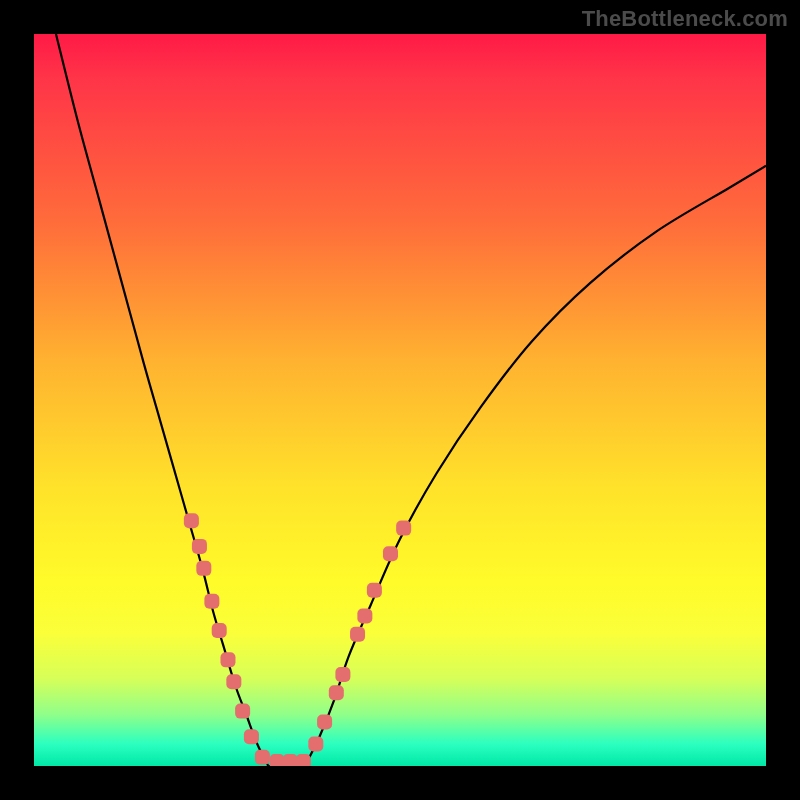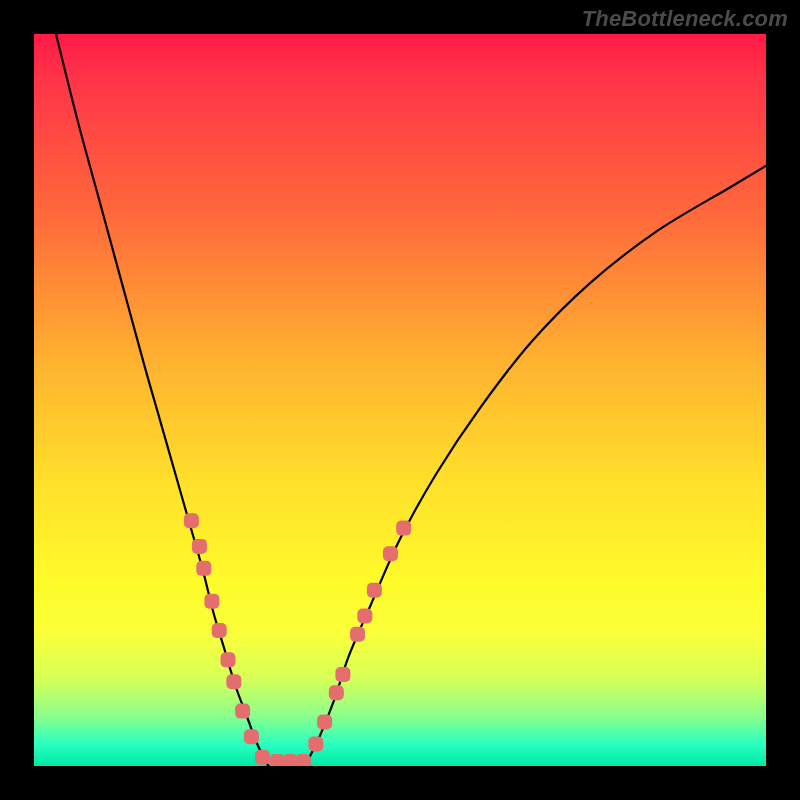--- a/index.html
+++ b/index.html
@@ -11,21 +11,20 @@
     background: #000;
     font-family: Arial, Helvetica, sans-serif;
   }
   .frame {
     position: absolute;
     left: 0;
     top: 0;
     width: 800px;
     height: 800px;
     background: #000;
-    font-style: italic;
   }
   .plot {
     position: absolute;
     left: 34px;
     top: 34px;
     width: 732px;
     height: 732px;
     background: linear-gradient(
       to bottom,
       #ff1a46 0%,

